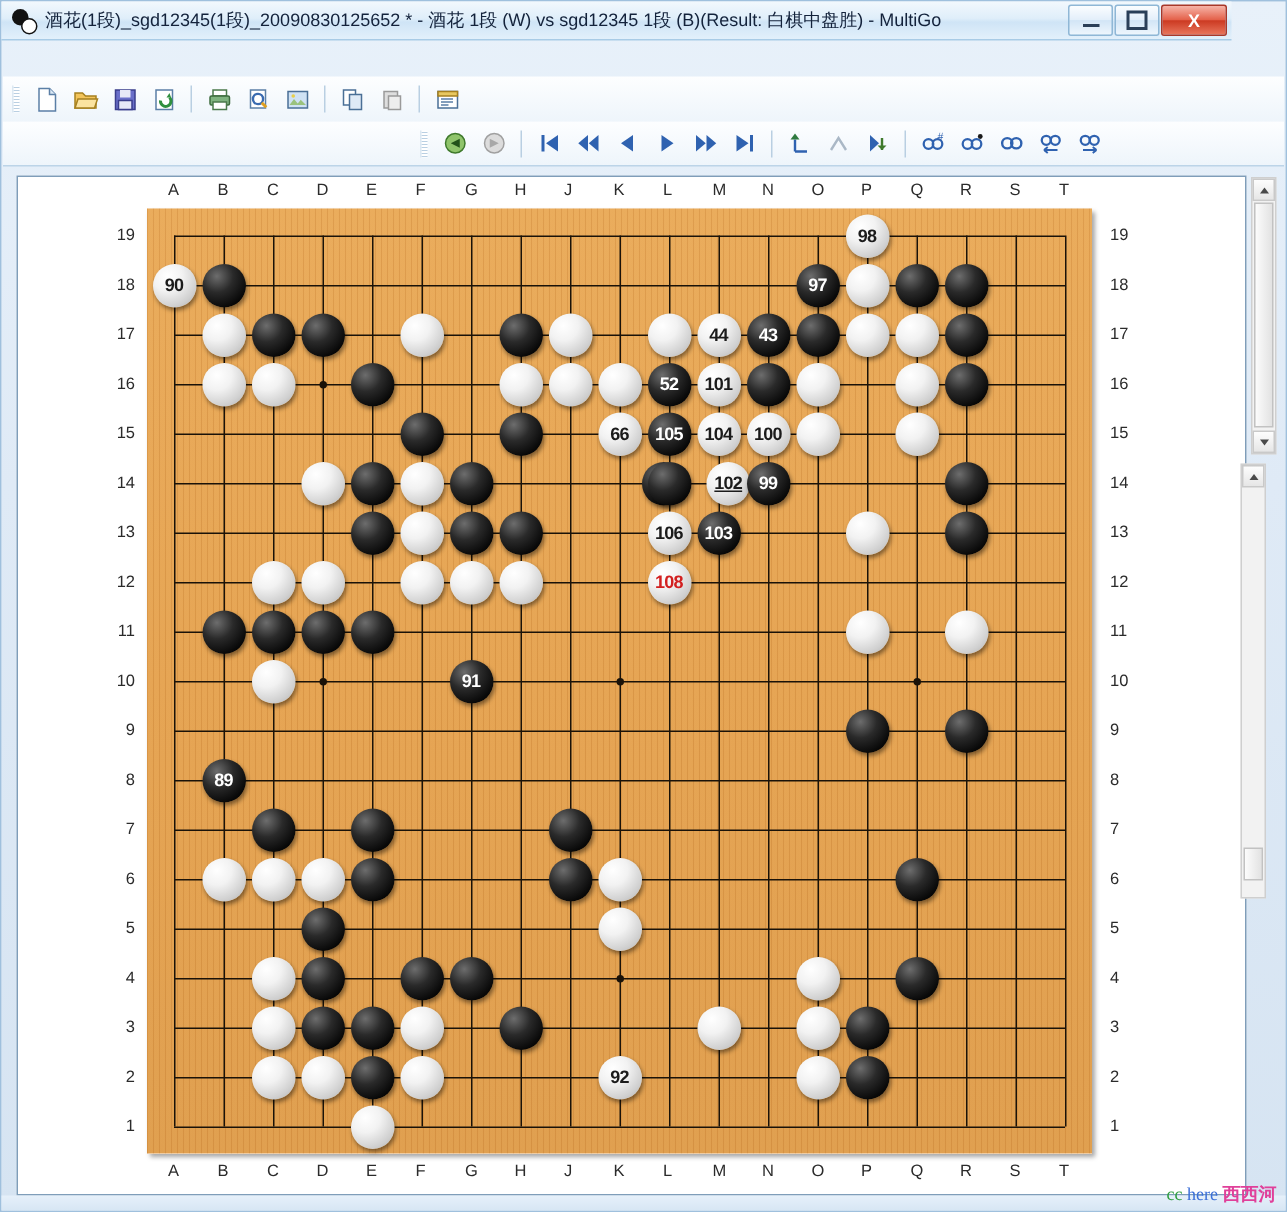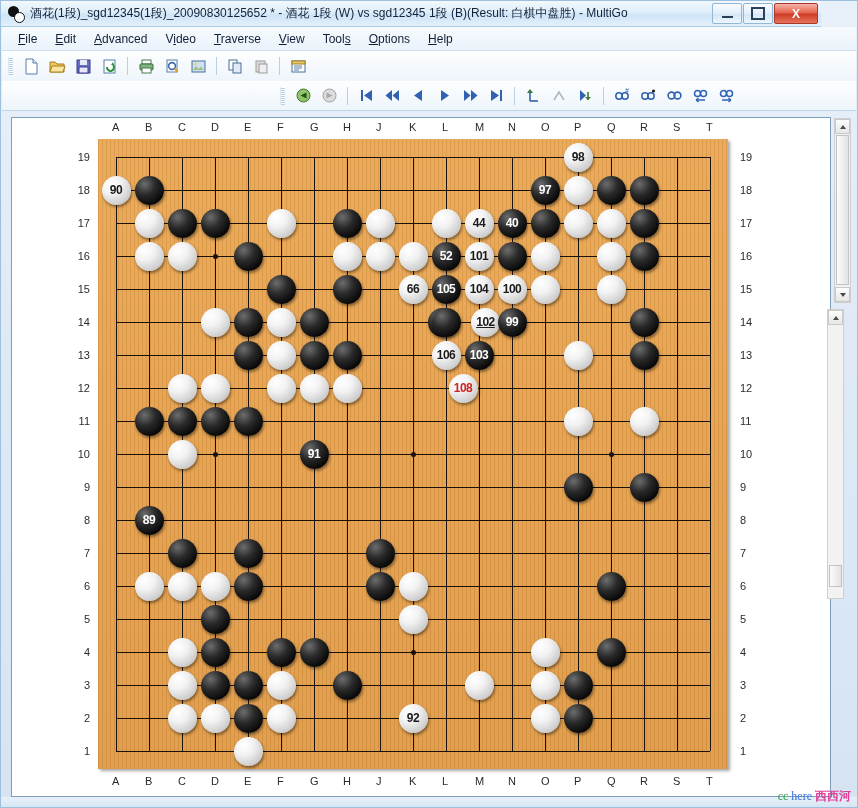--- a/index.html
+++ b/index.html
@@ -110,21 +110,21 @@
     letter-spacing:-0.5px;
   }
   .stone.b{
     background:radial-gradient(circle at 33% 28%,#6d6d6d 0%,#2a2a2a 38%,#080808 75%,#000 100%);
     color:#ffffff;
   }
   .stone.w{
     background:radial-gradient(circle at 33% 28%,#ffffff 0%,#f2f2f2 35%,#cfcfcf 72%,#a8a8a8 100%);
     color:#1b1b1b;
   }
-  .stone.cur{color:#d22020;margin-left:17px;}
+  .stone.cur{color:#d22020;}
   
   .sb{
     position:absolute;background:#f2f2f2;border:1px solid #cfcfcf;box-sizing:border-box;
   }
   .sbv{width:17px;}
   .sbbtn{
     position:absolute;left:0;width:15px;height:15px;
     background:linear-gradient(180deg,#fdfdfd,#e6e6e6);
     border:1px solid #c9c9c9;box-sizing:border-box;
     display:flex;align-items:center;justify-content:center;
@@ -166,31 +166,20 @@
       <div class="winbtn">
         <span class="glyph-min"></span>
       </div>
       <div class="winbtn">
         <span class="glyph-max"></span>
       </div>
       <div class="winbtn close">X</div>
     </div>
   </div>
 
-  <div class="menubar" id="menubar">
-      <div class="menuitem"><u>F</u>ile</div>
-      <div class="menuitem"><u>E</u>dit</div>
-      <div class="menuitem"><u>A</u>dvanced</div>
-      <div class="menuitem">V<u>i</u>deo</div>
-      <div class="menuitem"><u>T</u>raverse</div>
-      <div class="menuitem"><u>V</u>iew</div>
-      <div class="menuitem">Tool<u>s</u></div>
-      <div class="menuitem"><u>O</u>ptions</div>
-      <div class="menuitem"><u>H</u>elp</div>
-    </div>
 
   <div class="toolbar tb1">
     <div class="grip"></div>
 
     <div class="tbtn">
       <svg width="17" height="17" viewBox="0 0 17 17">
           <path d="M3 1h7l4 4v11H3z" fill="#fff" stroke="#5b7fa6"></path>
           <path d="M10 1v4h4" fill="#dbe9f5" stroke="#5b7fa6"></path>
         </svg>
     </div>
@@ -490,21 +479,21 @@
           <div class="stone b" style="left: 267.5px; top: 432.5px;"></div>
           <div class="stone w" style="left: 300.5px; top: 432.5px;"></div>
           <div class="stone w" style="left: 300.5px; top: 465.5px;"></div>
           <div class="stone w" style="left: 465.5px; top: 3.5px;">98</div>
           <div class="stone b" style="left: 432.5px; top: 36.5px;">97</div>
           <div class="stone w" style="left: 465.5px; top: 36.5px;"></div>
           <div class="stone b" style="left: 498.5px; top: 36.5px;"></div>
           <div class="stone b" style="left: 531.5px; top: 36.5px;"></div>
           <div class="stone w" style="left: 333.5px; top: 69.5px;"></div>
           <div class="stone w" style="left: 366.5px; top: 69.5px;">44</div>
-          <div class="stone b" style="left: 399.5px; top: 69.5px;">40</div>
+          <div class="stone b" style="left: 399.5px; top: 69.5px;">43</div>
           <div class="stone b" style="left: 432.5px; top: 69.5px;"></div>
           <div class="stone w" style="left: 465.5px; top: 69.5px;"></div>
           <div class="stone w" style="left: 498.5px; top: 69.5px;"></div>
           <div class="stone b" style="left: 531.5px; top: 69.5px;"></div>
           <div class="stone w" style="left: 300.5px; top: 102.5px;"></div>
           <div class="stone b" style="left: 333.5px; top: 102.5px;">52</div>
           <div class="stone w" style="left: 366.5px; top: 102.5px;">101</div>
           <div class="stone b" style="left: 399.5px; top: 102.5px;"></div>
           <div class="stone w" style="left: 432.5px; top: 102.5px;"></div>
           <div class="stone w" style="left: 498.5px; top: 102.5px;"></div>

